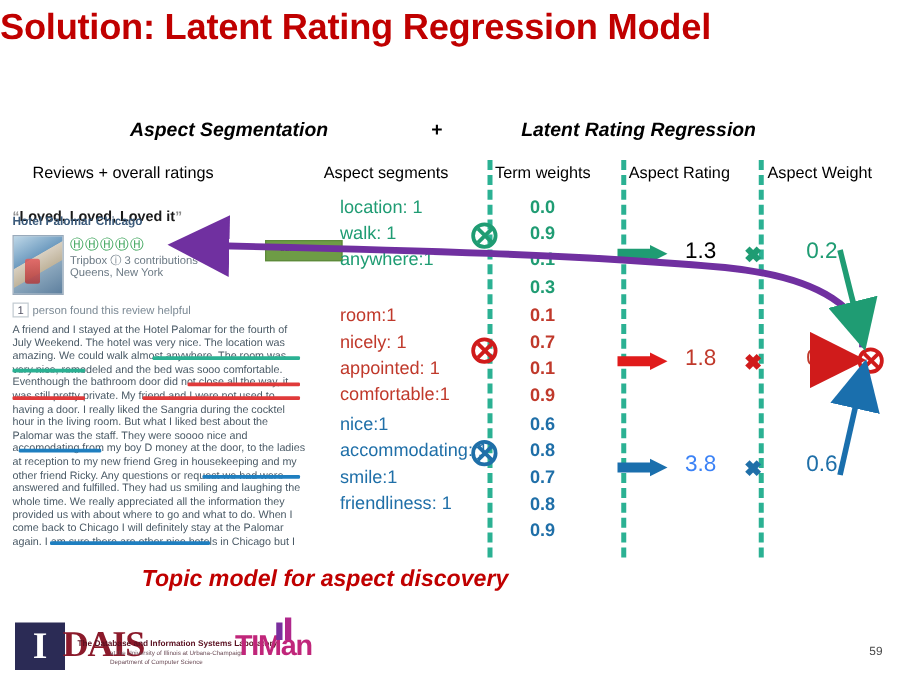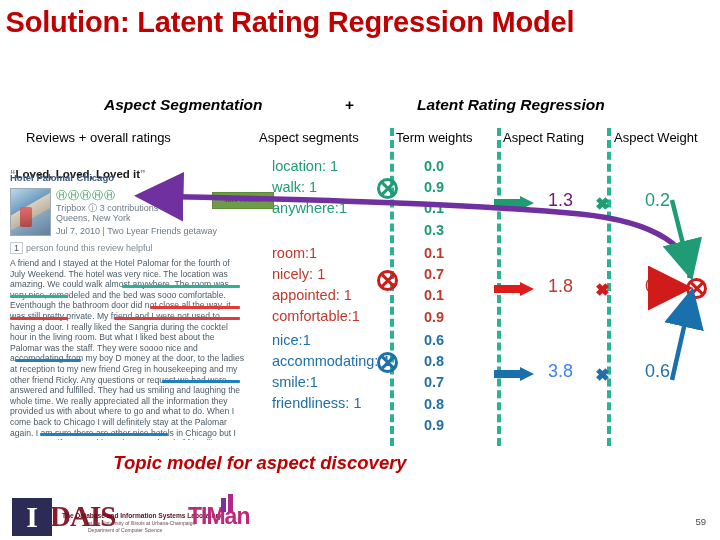--- a/index.html
+++ b/index.html
@@ -5,21 +5,21 @@
   html,body{margin:0;padding:0;}
   body{
     width:720px;height:540px;background:#ffffff;overflow:hidden;position:relative;
     font-family:"Liberation Sans","DejaVu Sans",sans-serif;
   }
   .stage{position:absolute;left:0;top:0;width:720px;height:540px;}
   .abs{position:absolute;}
 
   
   #title{
-    left:0;top:4px;width:580px;text-align:center;
+    left:0;top:4px;width:580px;
     color:#c00000;font-size:29px;font-weight:bold;line-height:36px;
     letter-spacing:-0.2px;
   }
 
   
   .subhead{
     font-style:italic;font-weight:bold;color:#000;font-size:15.5px;white-space:nowrap;
   }
   #sub-aspect-seg{left:104px;top:96px;}
   #sub-plus{left:345px;top:96px;font-style:normal;}
@@ -133,21 +133,21 @@
     position:absolute;left:26px;top:0;width:0;height:0;
     border-top:7px solid transparent;border-bottom:7px solid transparent;
     border-left:14px solid currentColor;
   }
   #ar-g{left:494px;top:196px;width:42px;color:#1f9c73;}
   #ar-r{left:494px;top:282px;width:42px;color:#e01b1b;}
   #ar-b{left:494px;top:367px;width:42px;color:#1a6fad;}
 
   
   .rating-val{font-size:18px;white-space:nowrap;}
-  #rv-g{left:548px;top:190px;color:#701a75;}
+  #rv-g{left:548px;top:190px;color:#000000;}
   #rv-r{left:548px;top:276px;color:#c0392b;}
   #rv-b{left:548px;top:361px;color:#3b82f6;}
 
   
   .dotx{width:13px;height:13px;}
   .dotx i{position:absolute;left:0;top:5px;width:13px;height:5px;background:currentColor;display:block;}
   .dotx i.a{transform:rotate(45deg);}
   .dotx i.b{transform:rotate(-45deg);}
   #dx-g{left:596px;top:196px;color:#1f9c73;}
   #dx-r{left:596px;top:282px;color:#d01b1b;}
@@ -217,21 +217,20 @@
 
   <div class="abs" id="review-panel">
     <div id="rev-quote">
       <span class="qmark">“</span><span>Loved, Loved, Loved it</span><span class="qmark">”</span>
     </div>
     <div id="rev-hotel">Hotel Palomar Chicago</div>
     <div id="rev-thumb"></div>
     <div id="rev-stars">ⒽⒽⒽⒽⒽ</div>
     <div class="rev-meta" id="rev-user">Tripbox ⓘ  3 contributions</div>
     <div class="rev-meta" id="rev-loc">Queens, New York</div>
-    <div class="rev-meta" id="rev-date">Jul 7, 2010 | Two Lyear Friends getaway</div>
     <div id="rev-helpcount">
       <span class="numbox">1</span><span>person found this review helpful</span>
     </div>
     <div id="rev-body">A friend and I stayed at the Hotel Palomar for the fourth of July Weekend. The hotel was very nice. The location was amazing. We could walk almost anywhere. The room was very nice, remodeled and the bed was sooo comfortable. Eventhough the bathroom door did not close all the way, it was still pretty private. My friend and I were not used to having a door. I really liked the Sangria during the cocktel hour in the living room. But what I liked best about the Palomar was the staff. They were soooo nice and accomodating from my boy D money at the door, to the ladies at reception to my new friend Greg in housekeeping and my other friend Ricky. Any questions or request we had were answered and fulfilled. They had us smiling and laughing the whole time. We really appreciated all the information they provided us with about where to go and what to do. When I come back to Chicago I will definitely stay at the Palomar again. I am sure there are other nice hotels in Chicago but I am not sure if you would get the same level of friendliness and attentiveness from their staff. If you stay at the hotel and the doorman D is there tell him that C Money sent you. Lol.</div>
 
     <div class="hl hl-g" style="left:118px;top:133px;width:118px;"></div>
     <div class="hl hl-g" style="left:6px;top:143px;width:58px;"></div>
     <div class="hl hl-r" style="left:146px;top:154px;width:90px;"></div>
     <div class="hl hl-r" style="left:6px;top:165px;width:58px;"></div>
     <div class="hl hl-r" style="left:110px;top:165px;width:126px;"></div>

